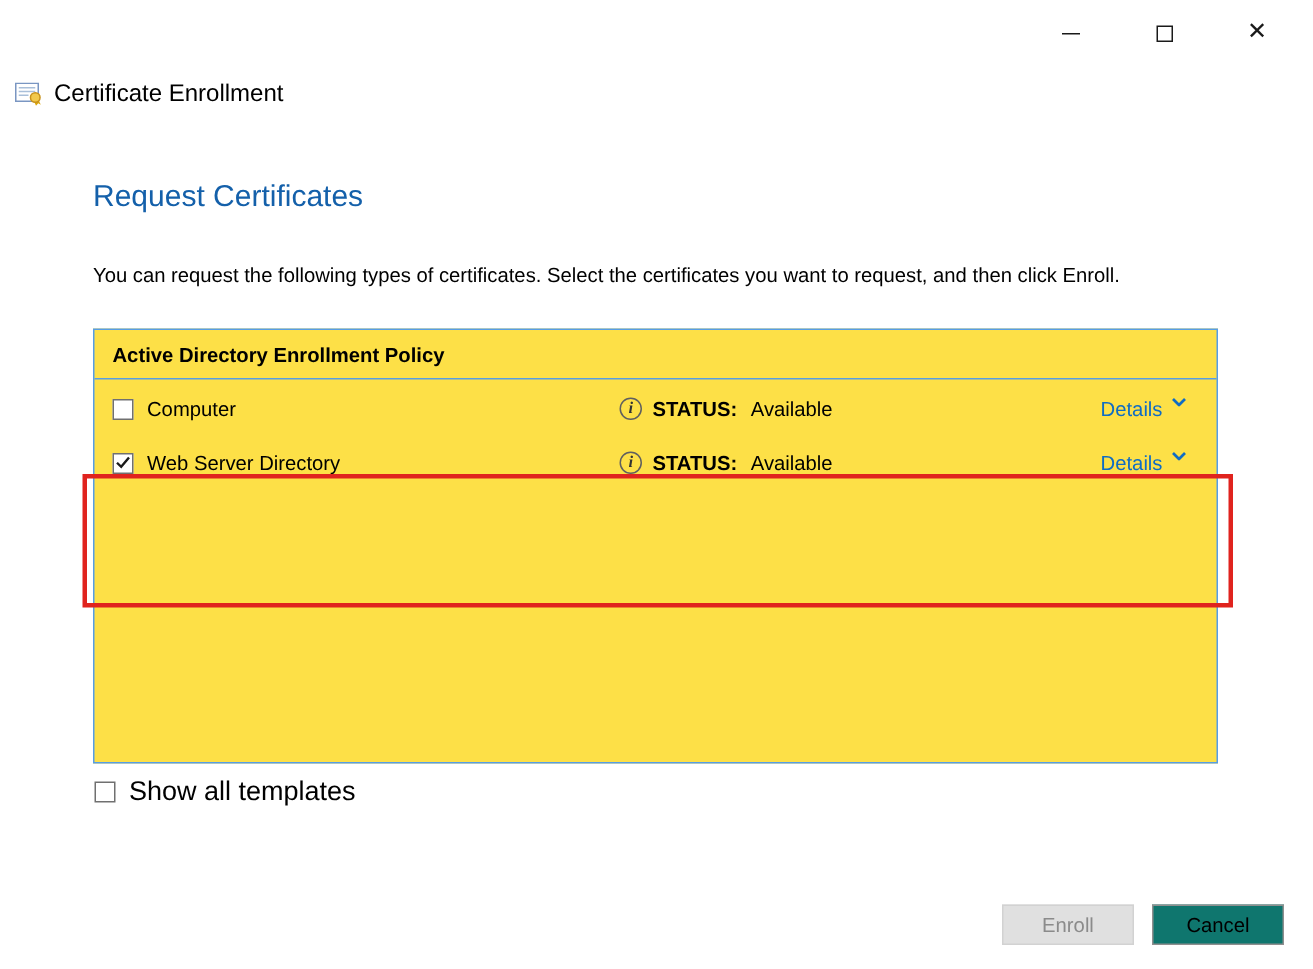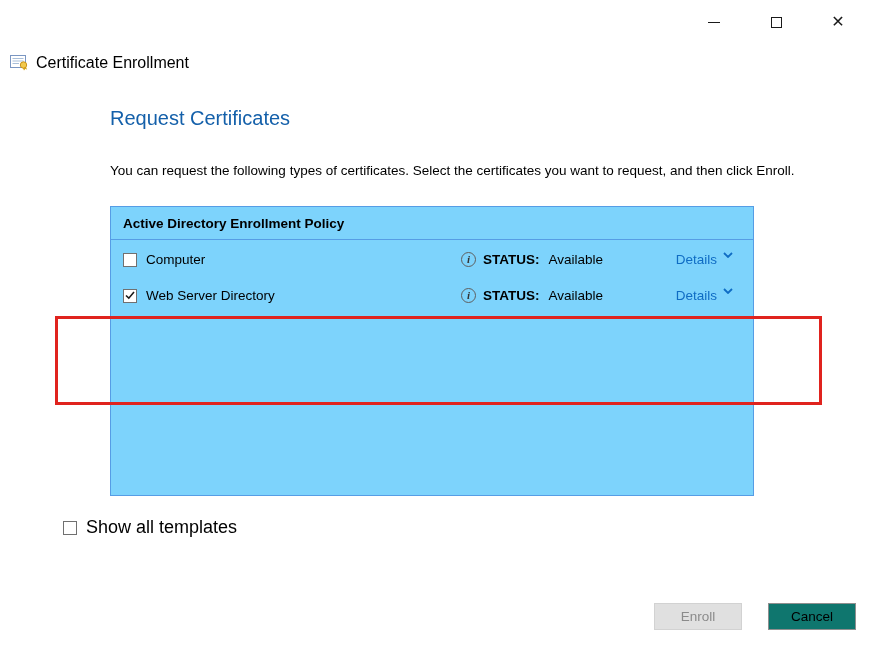--- a/index.html
+++ b/index.html
@@ -29,37 +29,37 @@
   .glyph-close { font-size: 16px; line-height: 1; color:#1a1a1a; }
 
   
   .app-header {
     position: absolute; top: 54px; left: 10px;
     display: flex; align-items: center; gap: 8px;
     font-size: 16px;
   }
 
   
-  .content { position: absolute; left: 62px; top: 107px; width: 752px; margin-left: 48px; }
+  .content { position: absolute; left: 62px; top: 120px; width: 752px; }
   .page-title {
     margin: 0 0 30px 0;
     font-size: 20px; font-weight: 400;
     color: #1460AA;
   }
   .description {
     font-size: 13.5px; line-height: 1.6;
     width: 748px;
     margin: 0 0 24px 0;
   }
 
   
   .policy-panel {
-    width: 644px; height: 290px;
+    width: 750px; height: 290px;
     border: 1px solid #569DE5;
-    background: #7dd3fc;
+    background: #fde047;
   }
   .panel-header {
     font-size: 13.5px; font-weight: bold;
     padding: 9px 12px 8px 12px;
     border-bottom: 1px solid #569DE5;
   }
   .cert-row {
     display: flex; align-items: center;
     padding: 12px 12px 9px 12px;
   }
@@ -115,21 +115,21 @@
   
   .show-templates {
     position: absolute; left: 63px; top: 517px;
     display: flex; align-items: center; gap: 9px;
     font-size: 18px;
   }
 
   
   .footer-buttons {
     position: absolute; right: 19px; bottom: 16px;
-    display: flex; gap: 26px;
+    display: flex; gap: 12px;
   }
   .btn {
     min-width: 88px; height: 27px;
     font-family: "Liberation Sans", sans-serif;
     font-size: 13.5px;
     display: flex; align-items: center; justify-content: center;
     padding: 0 14px;
   }
   .btn-disabled {
     background: #E0E0E0; border: 1px solid #D2D2D2; color: #8B8B8B;

